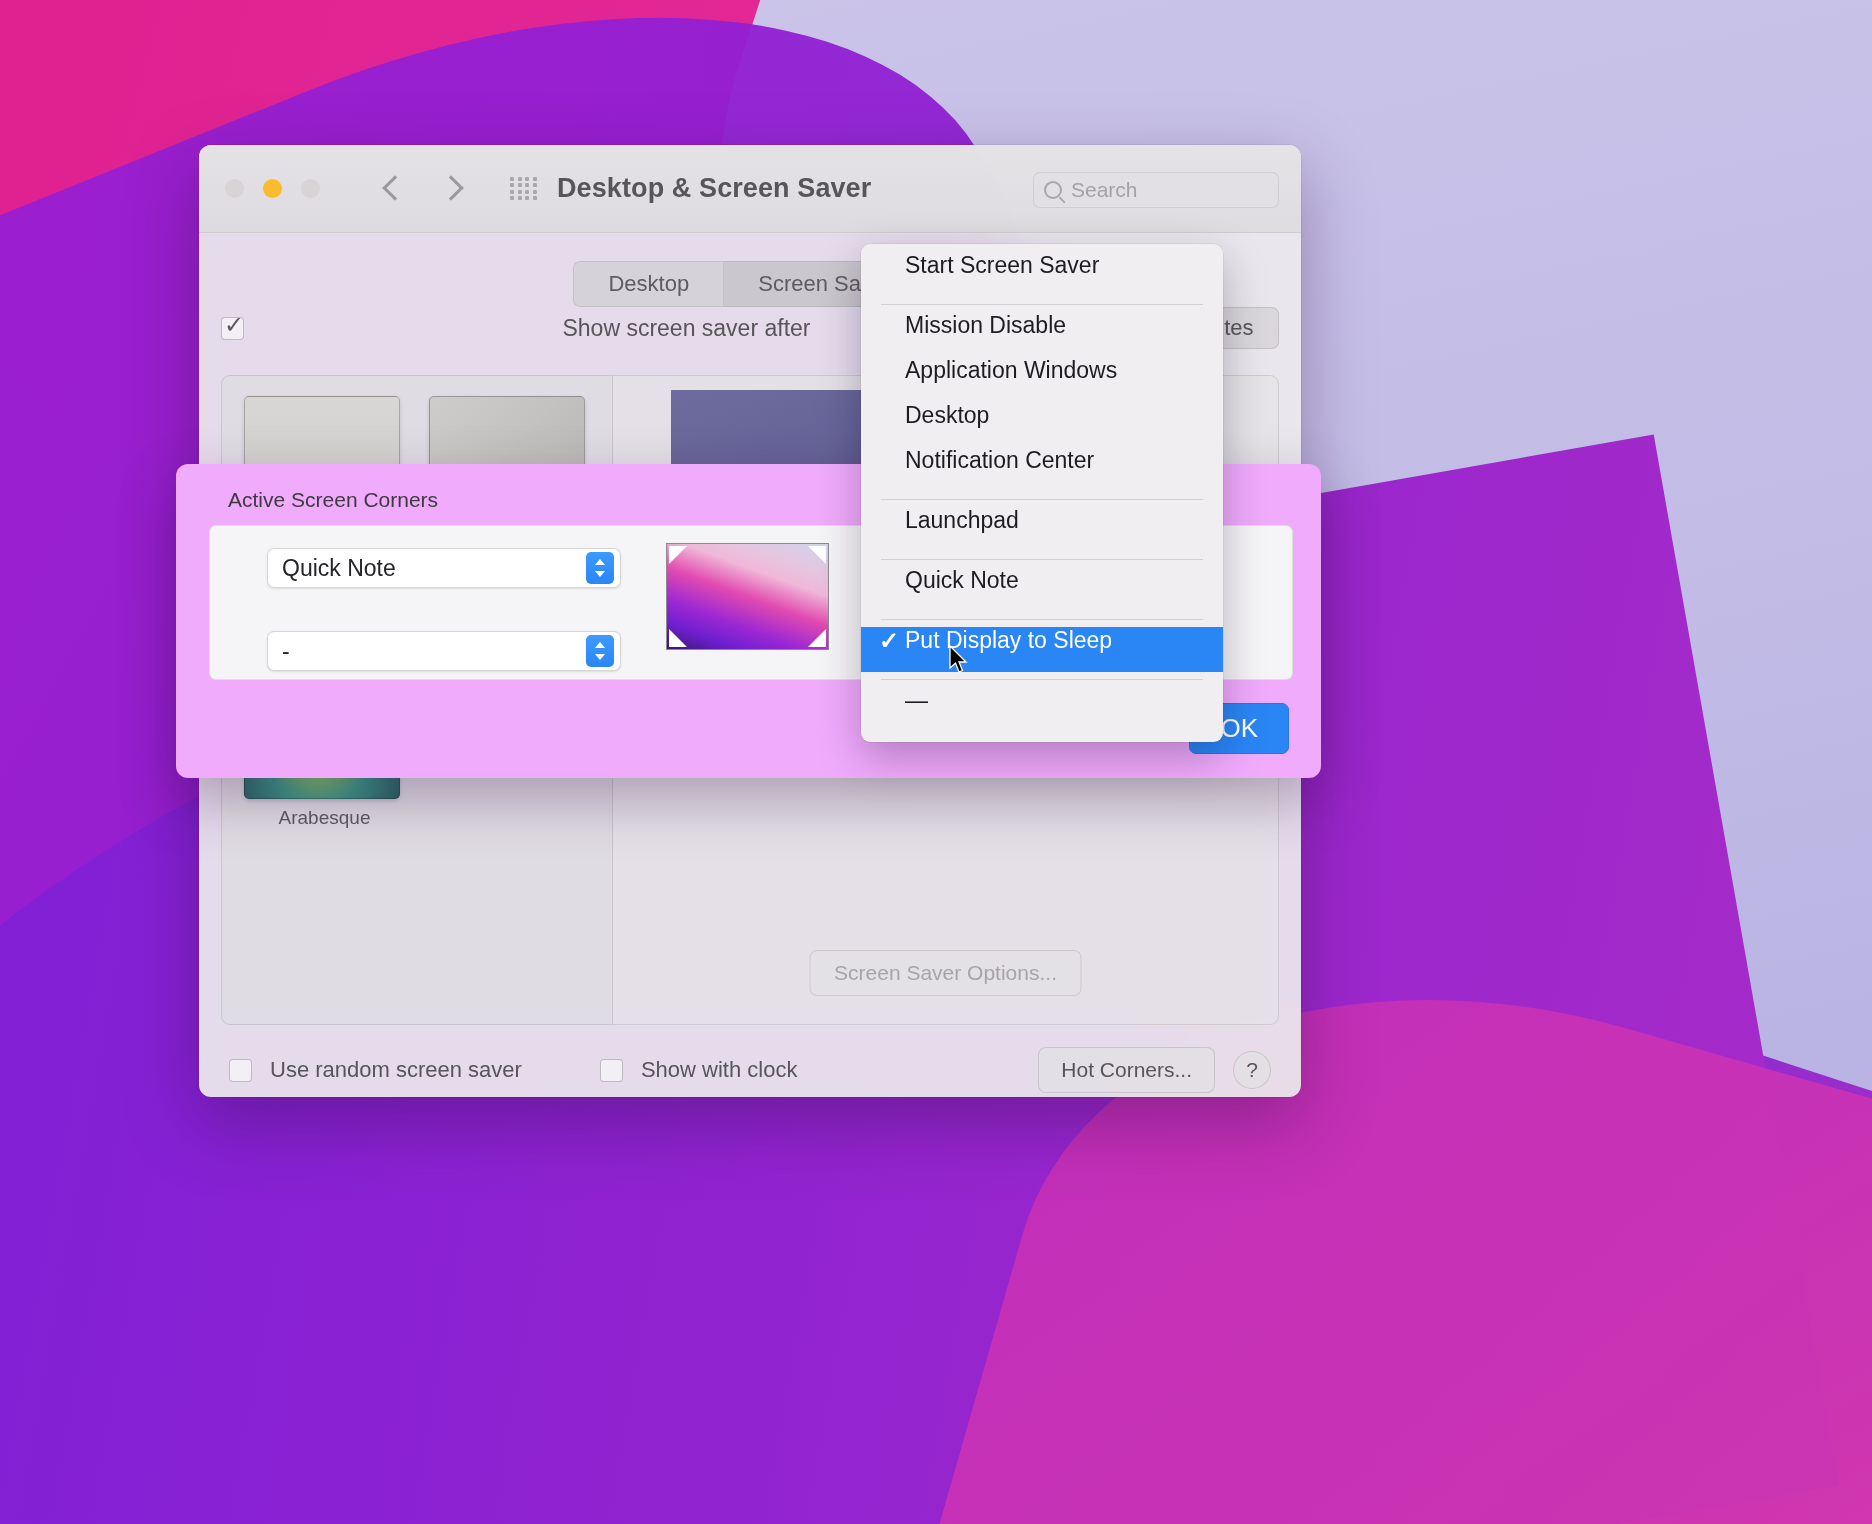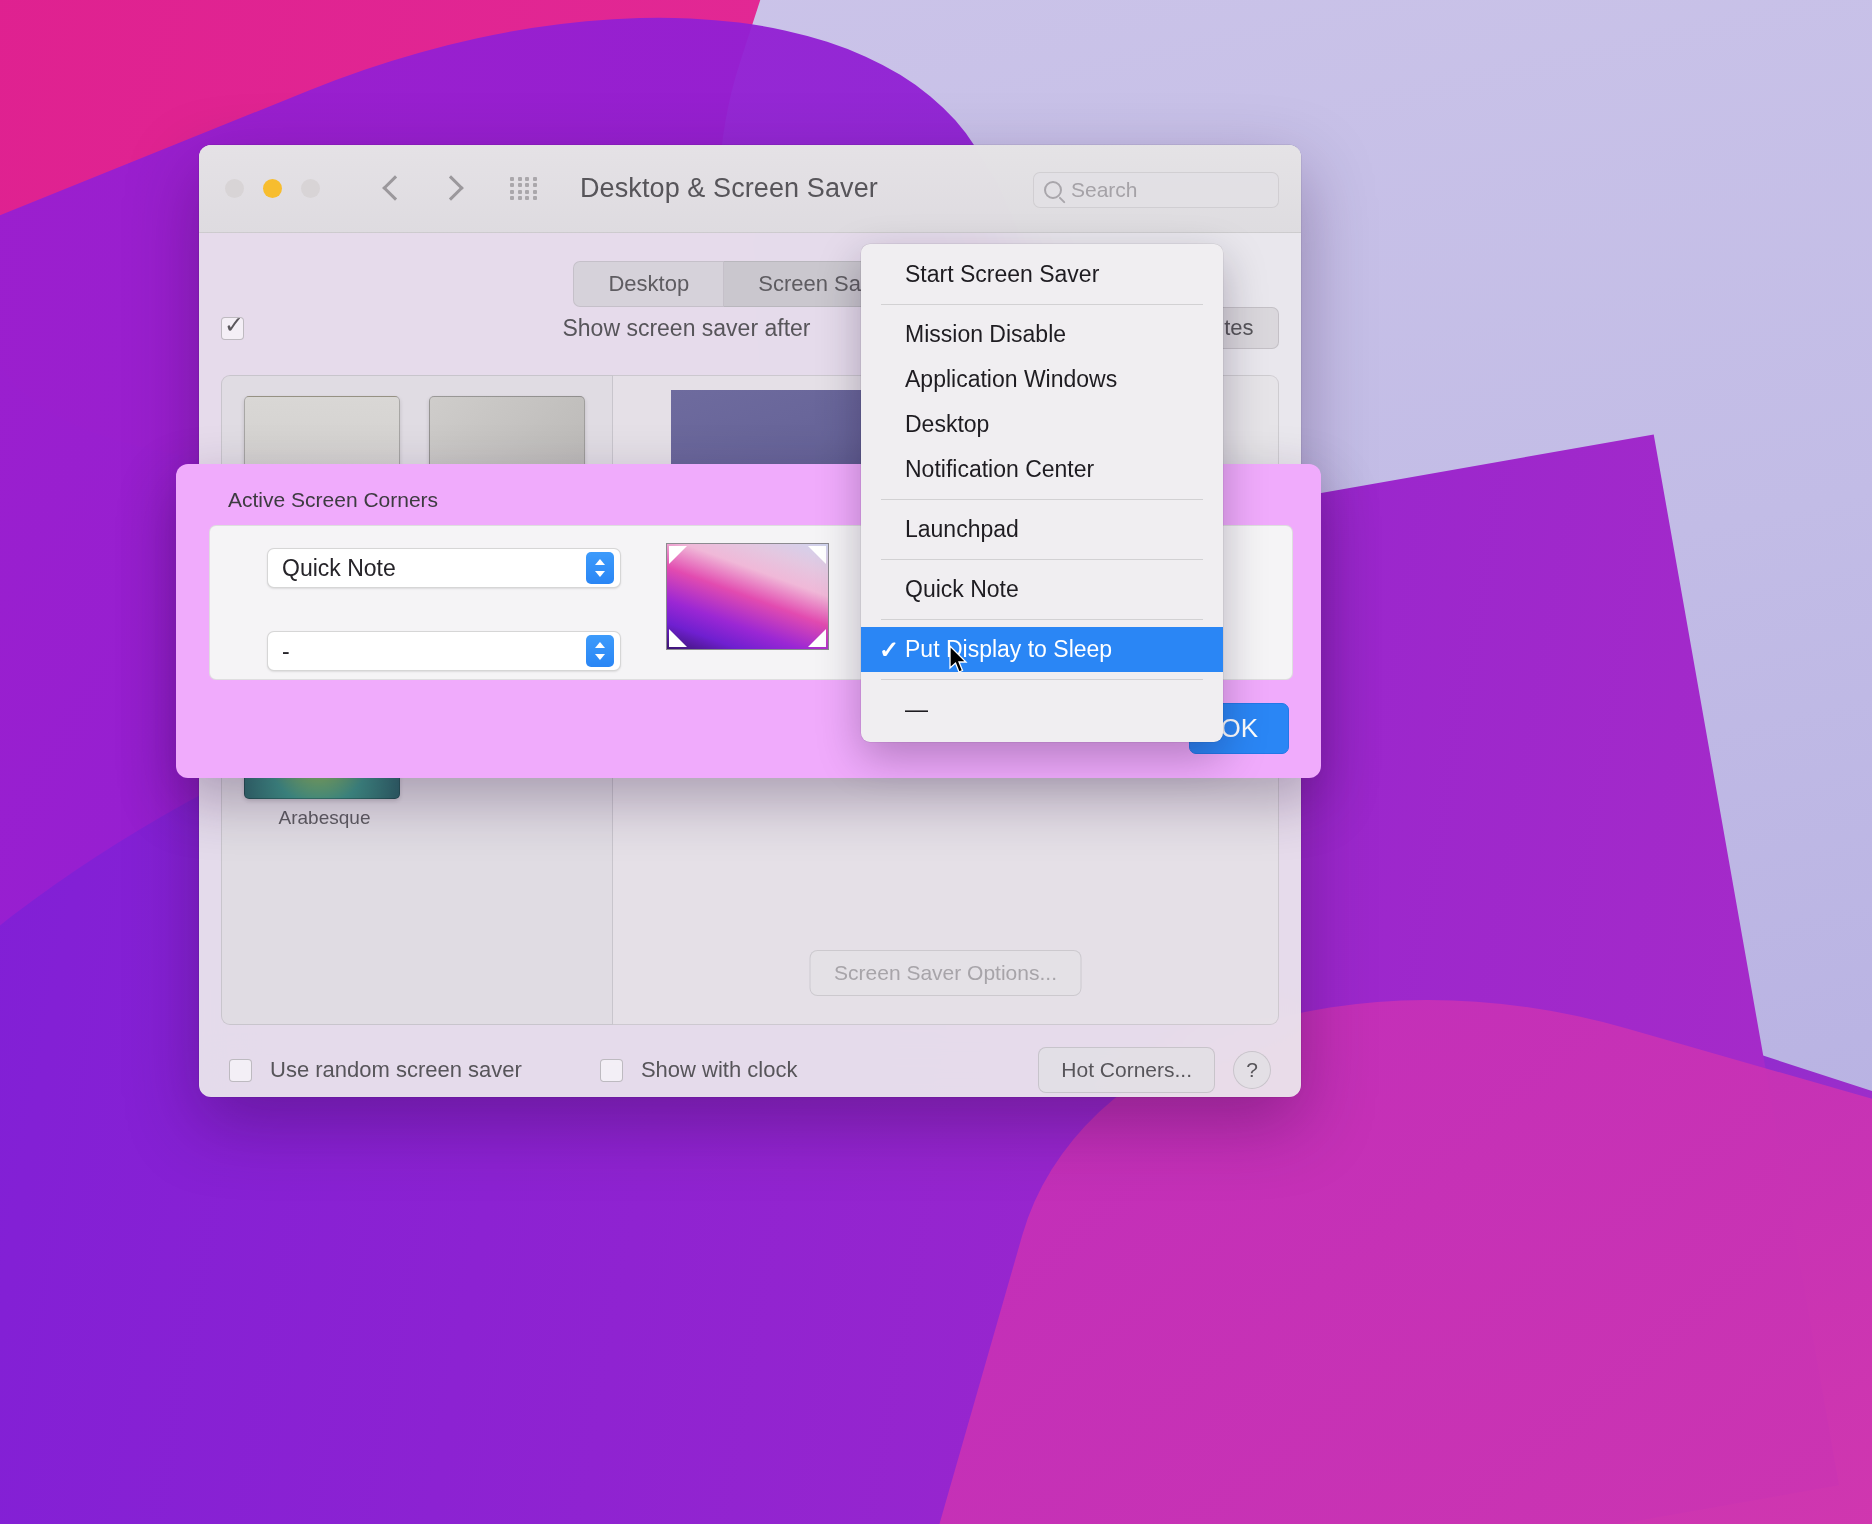--- a/index.html
+++ b/index.html
@@ -105,22 +105,22 @@
     left: 2px;
   }
   #grid-icon {
     margin-left: 48px;
     width: 28px; height: 24px;
     display: grid; grid-template-columns: repeat(4, 1fr); grid-template-rows: repeat(4,1fr);
     gap: 2.6px;
   }
   #grid-icon i { display:block; width:4px; height:4px; background:#aaa7ab; border-radius:1px; }
   #win-title {
-    margin-left: 42px;
-    font-size: 27px; color: #57555a; font-weight: 400;
+    margin-left: 19px;
+    font-size: 27px; color: #57555a; font-weight: 700;
     letter-spacing: .1px;
   }
   #search-box {
     position: absolute; right: 22px; top: 27px;
     width: 246px; height: 36px;
     background: rgba(226,224,228,0.9);
     border: 0.5px solid rgba(0,0,0,0.08);
     border-radius: 7px;
     display: flex; align-items: center; padding: 0 10px;
     color: #a9a6ab;
@@ -332,21 +332,21 @@
     position: absolute;
     left: 861px; top: 244px;
     width: 362px;
     background: #f0eef1;
     border-radius: 9px;
     box-shadow: 0 16px 44px rgba(20,0,40,0.28), 0 0 0 0.5px rgba(0,0,0,0.10);
     padding: 8px 0 10px 0;
   }
   .mi {
     height: 45px;
-    display: flex; align-items: center;
+    display: flex; 
     padding: 0 32px 0 22px;
     font-size: 23px; color: #1e1c21;
     position: relative;
     white-space: nowrap;
   }
   .mi .chk {
     position: absolute; left: 18px;
     font-size: 24px; color: #1e1c21; font-weight: 700;
   }
   .mi .mlabel { margin-left: 22px; }

